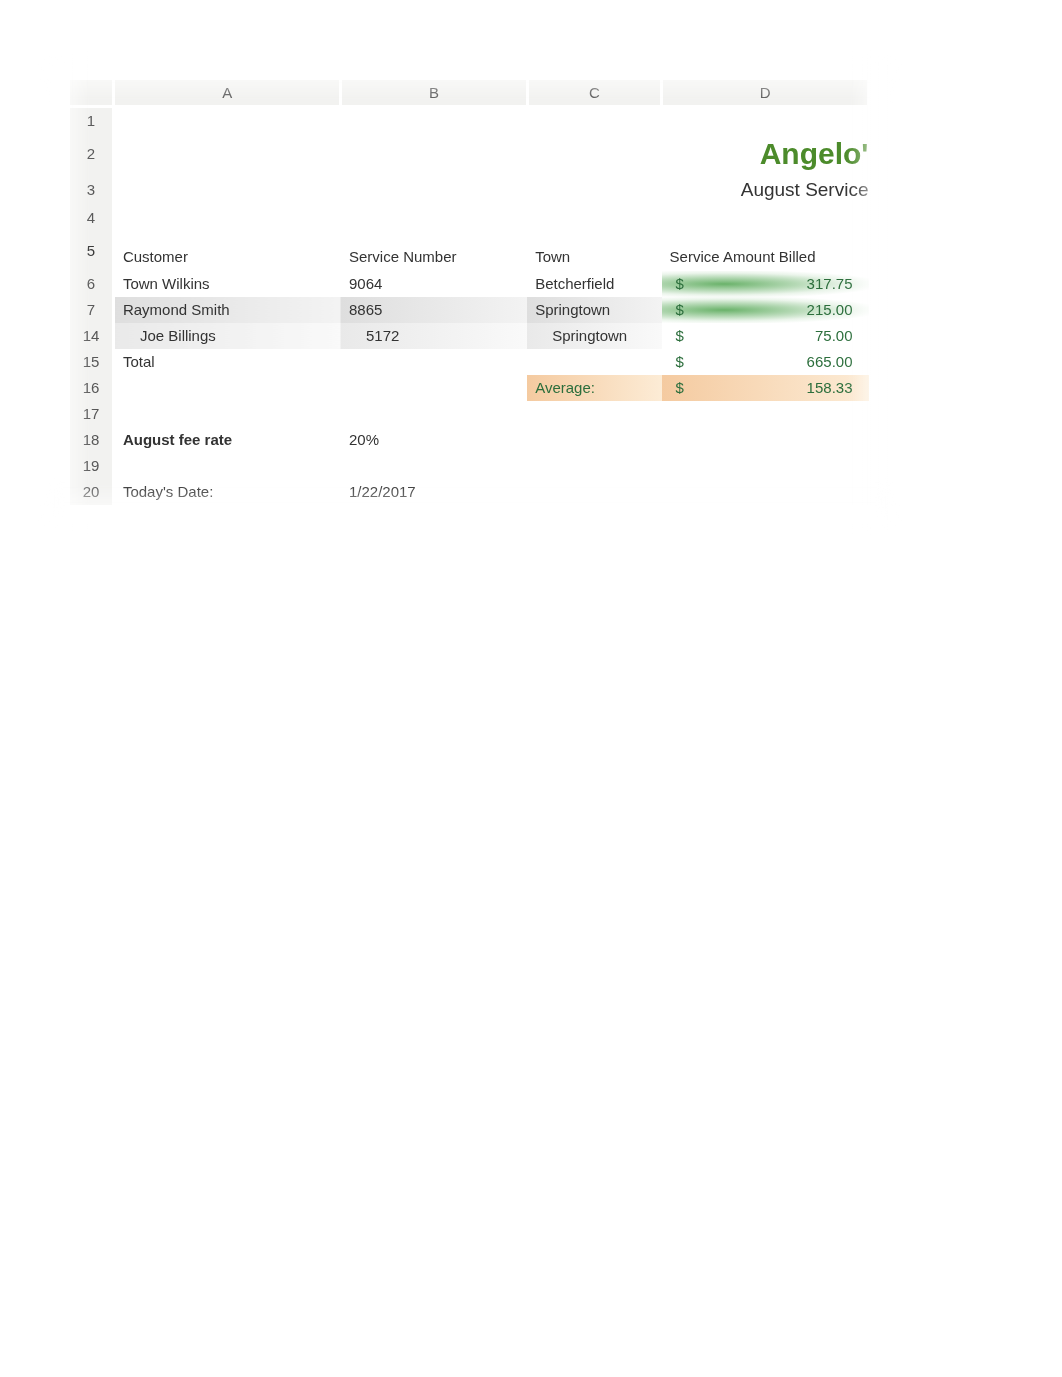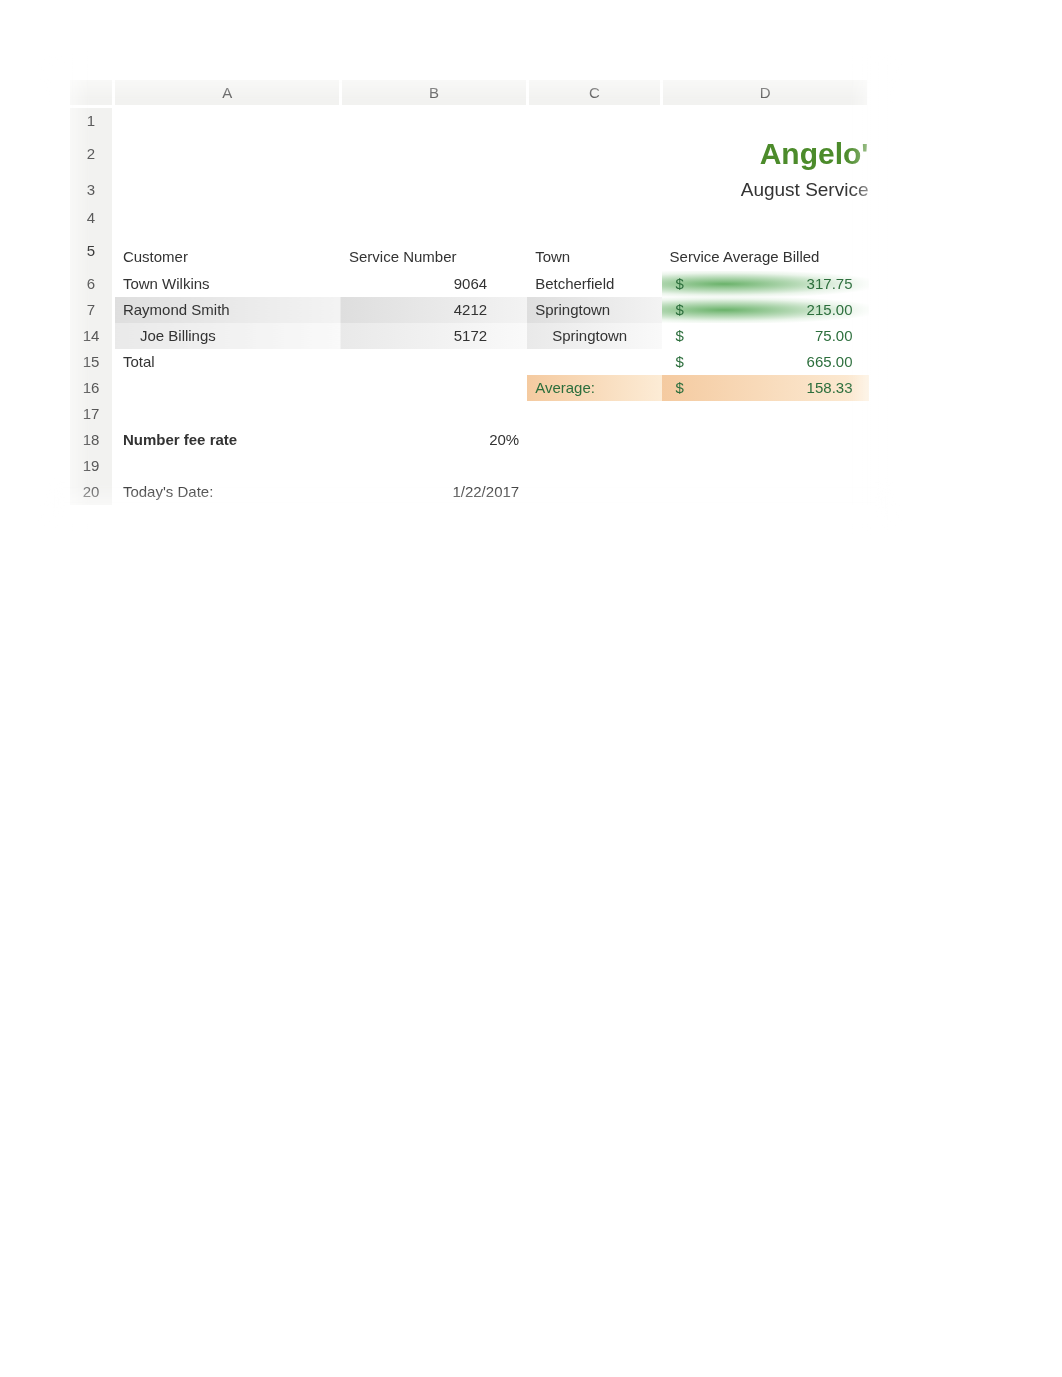--- a/index.html
+++ b/index.html
@@ -94,21 +94,21 @@
       overflow: hidden;
     }
     .header-row td {
       font-family: "Trebuchet MS", Verdana, sans-serif;
       color: #333;
       padding-top: 14px;
       padding-bottom: 6px;
       vertical-align: bottom;
     }
     .header-row .rownum { padding: 0; vertical-align: middle;}
-    .num { text-align: right; padding-right: 40px;}
+    .num { padding-right: 40px;}
     .money {
       display: flex;
       justify-content: space-between;
       padding-right: 8px;
     }
     .money .sym { padding-left: 6px;}
     .green-money { color: #2c6e3c; }
     .green-text { color: #2c6e3c; margin-left: 48px; }
     .hl-green {
       background: radial-gradient(ellipse at 30% 50%, rgba(90,170,90,0.9) 0%, rgba(90,170,90,0.45) 35%, rgba(90,170,90,0.12) 60%, rgba(255,255,255,0) 78%);
@@ -166,39 +166,39 @@
         <td class="cell-sep"></td>
         <td class="cell-sep"></td>
         <td class="cell-sep"></td>
         <td></td>
       </tr>
       <tr class="datarow header-row row-tall">
         <td class="rownum">5</td>
         <td>Customer</td>
         <td>Service Number</td>
         <td>Town</td>
-        <td>Service Average Billed</td>
+        <td>Service Amount Billed</td>
       </tr>
 
       <tr class="datarow">
         <td class="rownum">6</td>
         <td>Town Wilkins</td>
         <td class="num">9064</td>
         <td>Betcherfield</td>
         <td class="hl-green">
           <div class="money green-money">
             <span class="sym">$</span>
             <span>317.75</span>
           </div>
         </td>
       </tr>
       <tr class="datarow">
         <td class="rownum">7</td>
         <td class="hl-gray1">Raymond Smith</td>
-        <td class="num hl-gray1">4212</td>
+        <td class="num hl-gray1">8865</td>
         <td class="hl-gray1">Springtown</td>
         <td class="hl-green">
           <div class="money green-money">
             <span class="sym">$</span>
             <span>215.00</span>
           </div>
         </td>
       </tr>
       <tr class="datarow">
         <td class="rownum">14</td>
@@ -238,21 +238,21 @@
       </tr>
       <tr class="datarow">
         <td class="rownum">17</td>
         <td class="cell-sep"></td>
         <td class="cell-sep"></td>
         <td class="cell-sep"></td>
         <td></td>
       </tr>
       <tr class="datarow">
         <td class="rownum">18</td>
-        <td class="bold">Number fee rate</td>
+        <td class="bold">August fee rate</td>
         <td class="num" style="padding-right:8px;">20%</td>
         <td class="cell-sep"></td>
         <td></td>
       </tr>
       <tr class="datarow">
         <td class="rownum">19</td>
         <td class="cell-sep"></td>
         <td class="cell-sep"></td>
         <td class="cell-sep"></td>
         <td></td>

